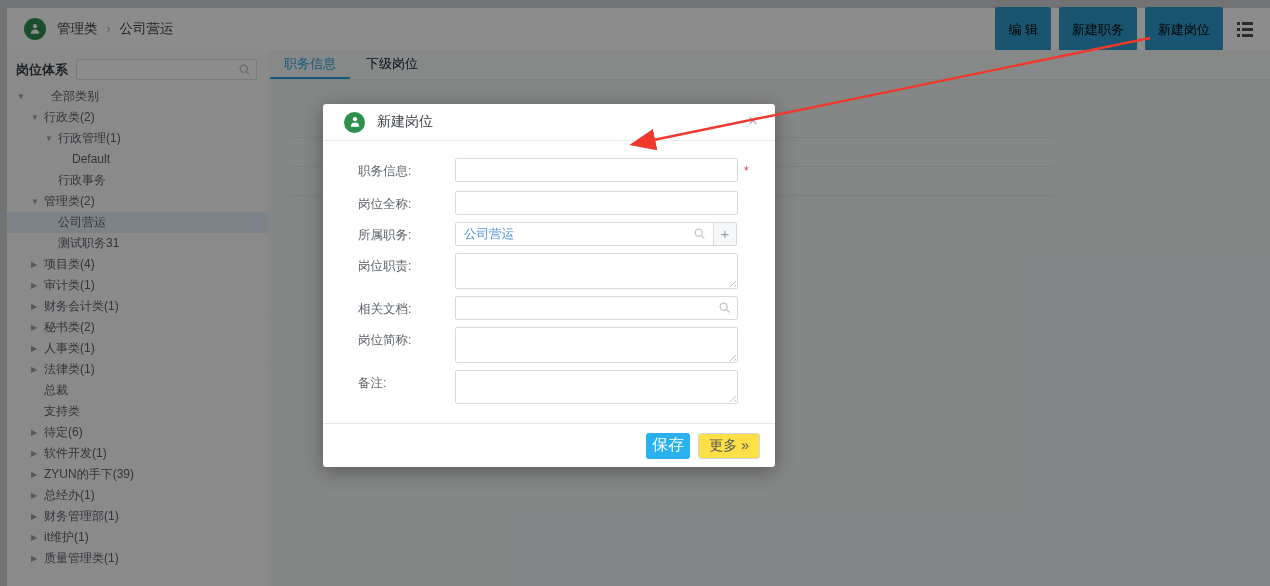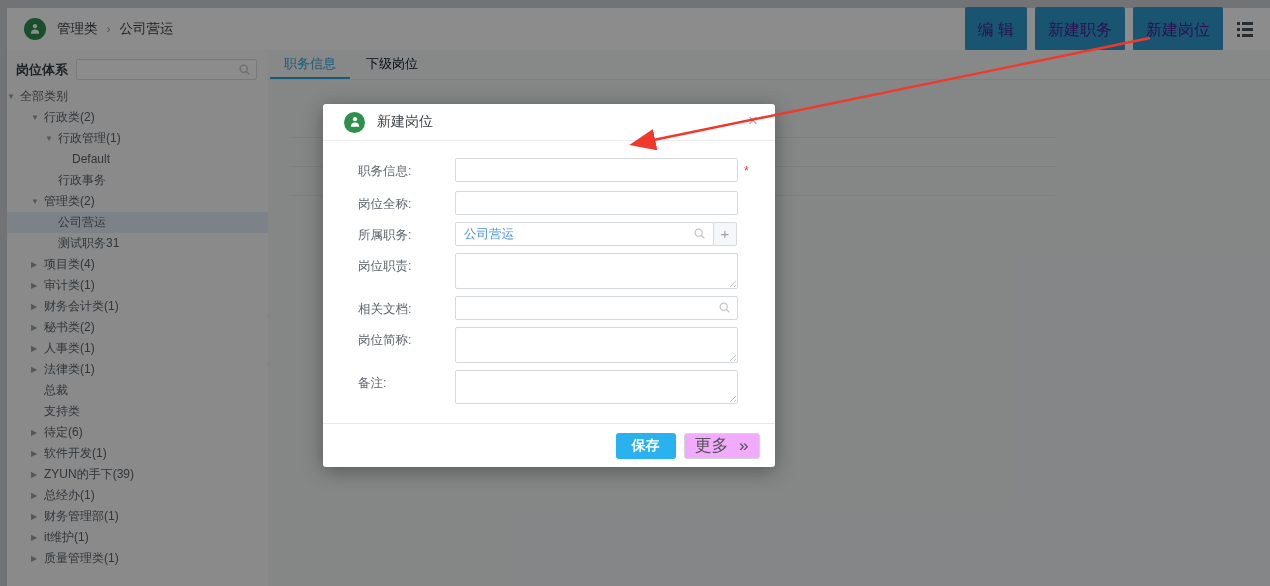--- a/index.html
+++ b/index.html
@@ -19,21 +19,21 @@
   .avatar{
     width:22px;height:22px;border-radius:50%;background:#2f8f4d;
     display:inline-flex;align-items:center;justify-content:center;flex:none;
   }
   .avatar svg{width:14px;height:14px;display:block;}
   .breadcrumb .crumb{margin-left:11px;}
   .breadcrumb .sep{margin:0 9px;color:#9aa0a6;font-size:12px;}
   .topbar-actions{margin-left:auto;display:flex;align-items:center;margin-right:17px;}
   .tb-btn{
     height:44px;padding:0 13px;margin-left:8px;border:none;border-radius:2px;
-    background:#2f9ccc;color:#4c1d95;font-size:16px;line-height:27px;cursor:pointer;
+    background:#2f9ccc;color:#000000;font-size:13px;line-height:27px;cursor:pointer;
     font-family:inherit;
   }
   .list-icon{margin-left:14px;display:inline-flex;flex-direction:column;gap:3px;cursor:pointer;}
   .list-icon i{display:flex;align-items:center;gap:2px;}
   .list-icon i b{width:3px;height:3px;background:#4c5156;display:block;}
   .list-icon i s{width:11px;height:3px;background:#4c5156;display:block;}
   
   .sidebar{
     position:absolute;left:0;top:42px;bottom:0;width:261px;background:#fbfcfd;
     border-right:1px solid #dee1e4;
@@ -48,21 +48,21 @@
   .search-box .mag{position:absolute;right:6px;top:4px;}
   .tree{position:absolute;left:0;right:0;top:36px;bottom:0;overflow:hidden;}
   .tree-row{
     height:21px;line-height:21px;font-size:12px;color:#5c6269;display:flex;align-items:center;
     cursor:pointer;white-space:nowrap;
   }
   .tree-row.selected{background:#e2edf6;}
   .tw{width:13px;flex:none;display:inline-block;font-size:8px;color:#98a0a6;text-align:left;}
   .tw.exp::before{content:"▼";}
   .tw.col::before{content:"▶";}
-  .lvl0{padding-left:0;} .lvl1{padding-left:24px;} .lvl2{padding-left:38px;} .lvl3{padding-left:52px;}
+  .lvl0{padding-left:10px;gap:21px;} .lvl1{padding-left:24px;} .lvl2{padding-left:38px;} .lvl3{padding-left:52px;}
   
   .collapse-handle{
     position:absolute;left:260px;top:308px;width:9px;height:46px;
     background:#fbfcfd;border:1px solid #dee1e4;border-left:none;
     border-radius:0 8px 8px 0;display:flex;align-items:center;justify-content:center;cursor:pointer;
   }
   .collapse-handle::before{content:"◂";font-size:8px;color:#9aa0a6;}
   
   .main{position:absolute;left:261px;top:42px;right:0;bottom:0;background:#f3f4f5;}
   .tabbar{height:29px;border-bottom:1px solid #e6e8ea;display:flex;background:#f6f7f8;}
@@ -115,25 +115,25 @@
     position:absolute;right:2px;bottom:2px;width:9px;height:9px;
     background:repeating-linear-gradient(135deg,transparent 0 2px,#c0c4c8 2px 3px);
     clip-path:polygon(100% 0,100% 100%,0 100%);pointer-events:none;
   }
   .modal-foot{
     position:absolute;left:0;right:0;bottom:0;height:43px;border-top:1px solid #e8e8e8;
     display:flex;align-items:center;justify-content:flex-end;padding-right:15px;gap:8px;
   }
   .btn-save{
     min-width:40px;height:26px;border:none;border-radius:3px;background:#29b1f0;color:#fff;
-    font-size:14px;cursor:pointer;padding:0 16px;font-family:inherit;font-weight:bold;
+    font-size:16px;cursor:pointer;padding:0 6px;font-family:inherit;
   }
   .btn-more{
-    min-width:58px;height:26px;border:1px solid #d2d5d8;border-radius:3px;background:#f0abfc;color:#555;
-    font-size:17px;cursor:pointer;padding:0 10px;font-family:Liberation Mono, monospace;
+    min-width:58px;height:26px;border:1px solid #d2d5d8;border-radius:3px;background:#fde047;color:#555;
+    font-size:14px;cursor:pointer;padding:0 10px;font-family:Liberation Sans, sans-serif;
   }
   
   .anno{position:absolute;inset:0;z-index:30;pointer-events:none;}
 </style>
 </head>
 <body>
 
 <div class="app">
 
   <header class="topbar">

